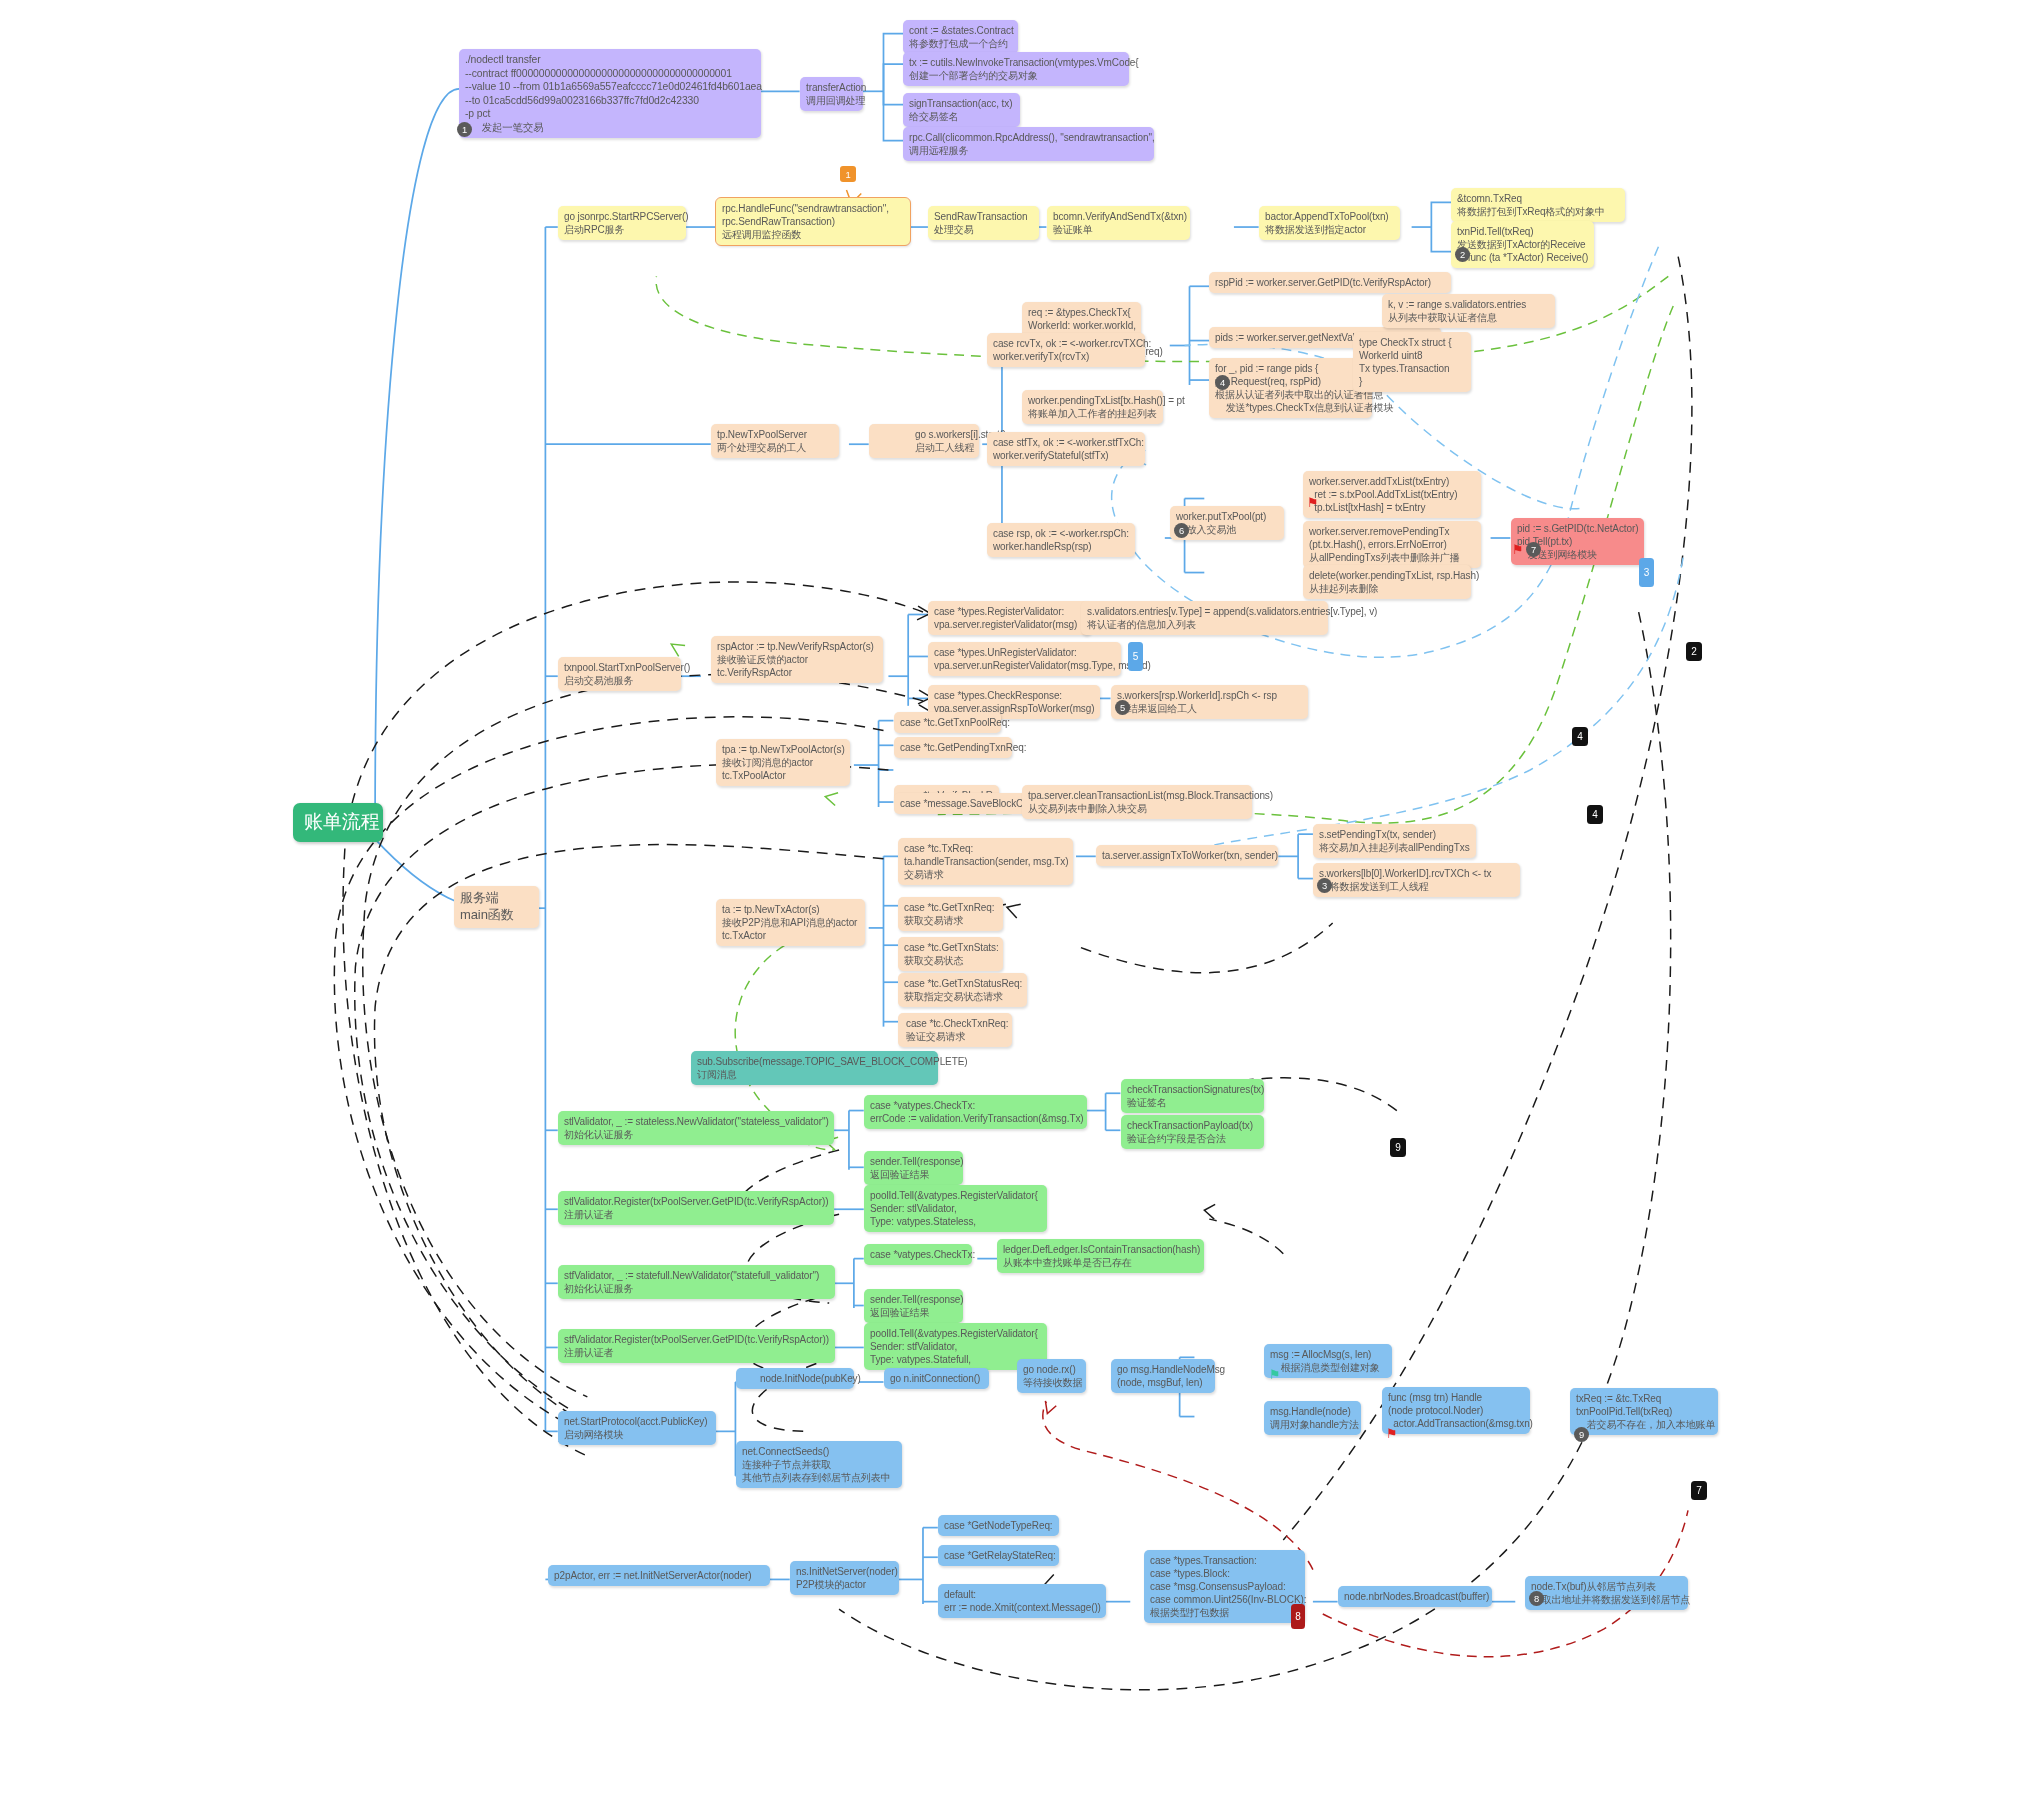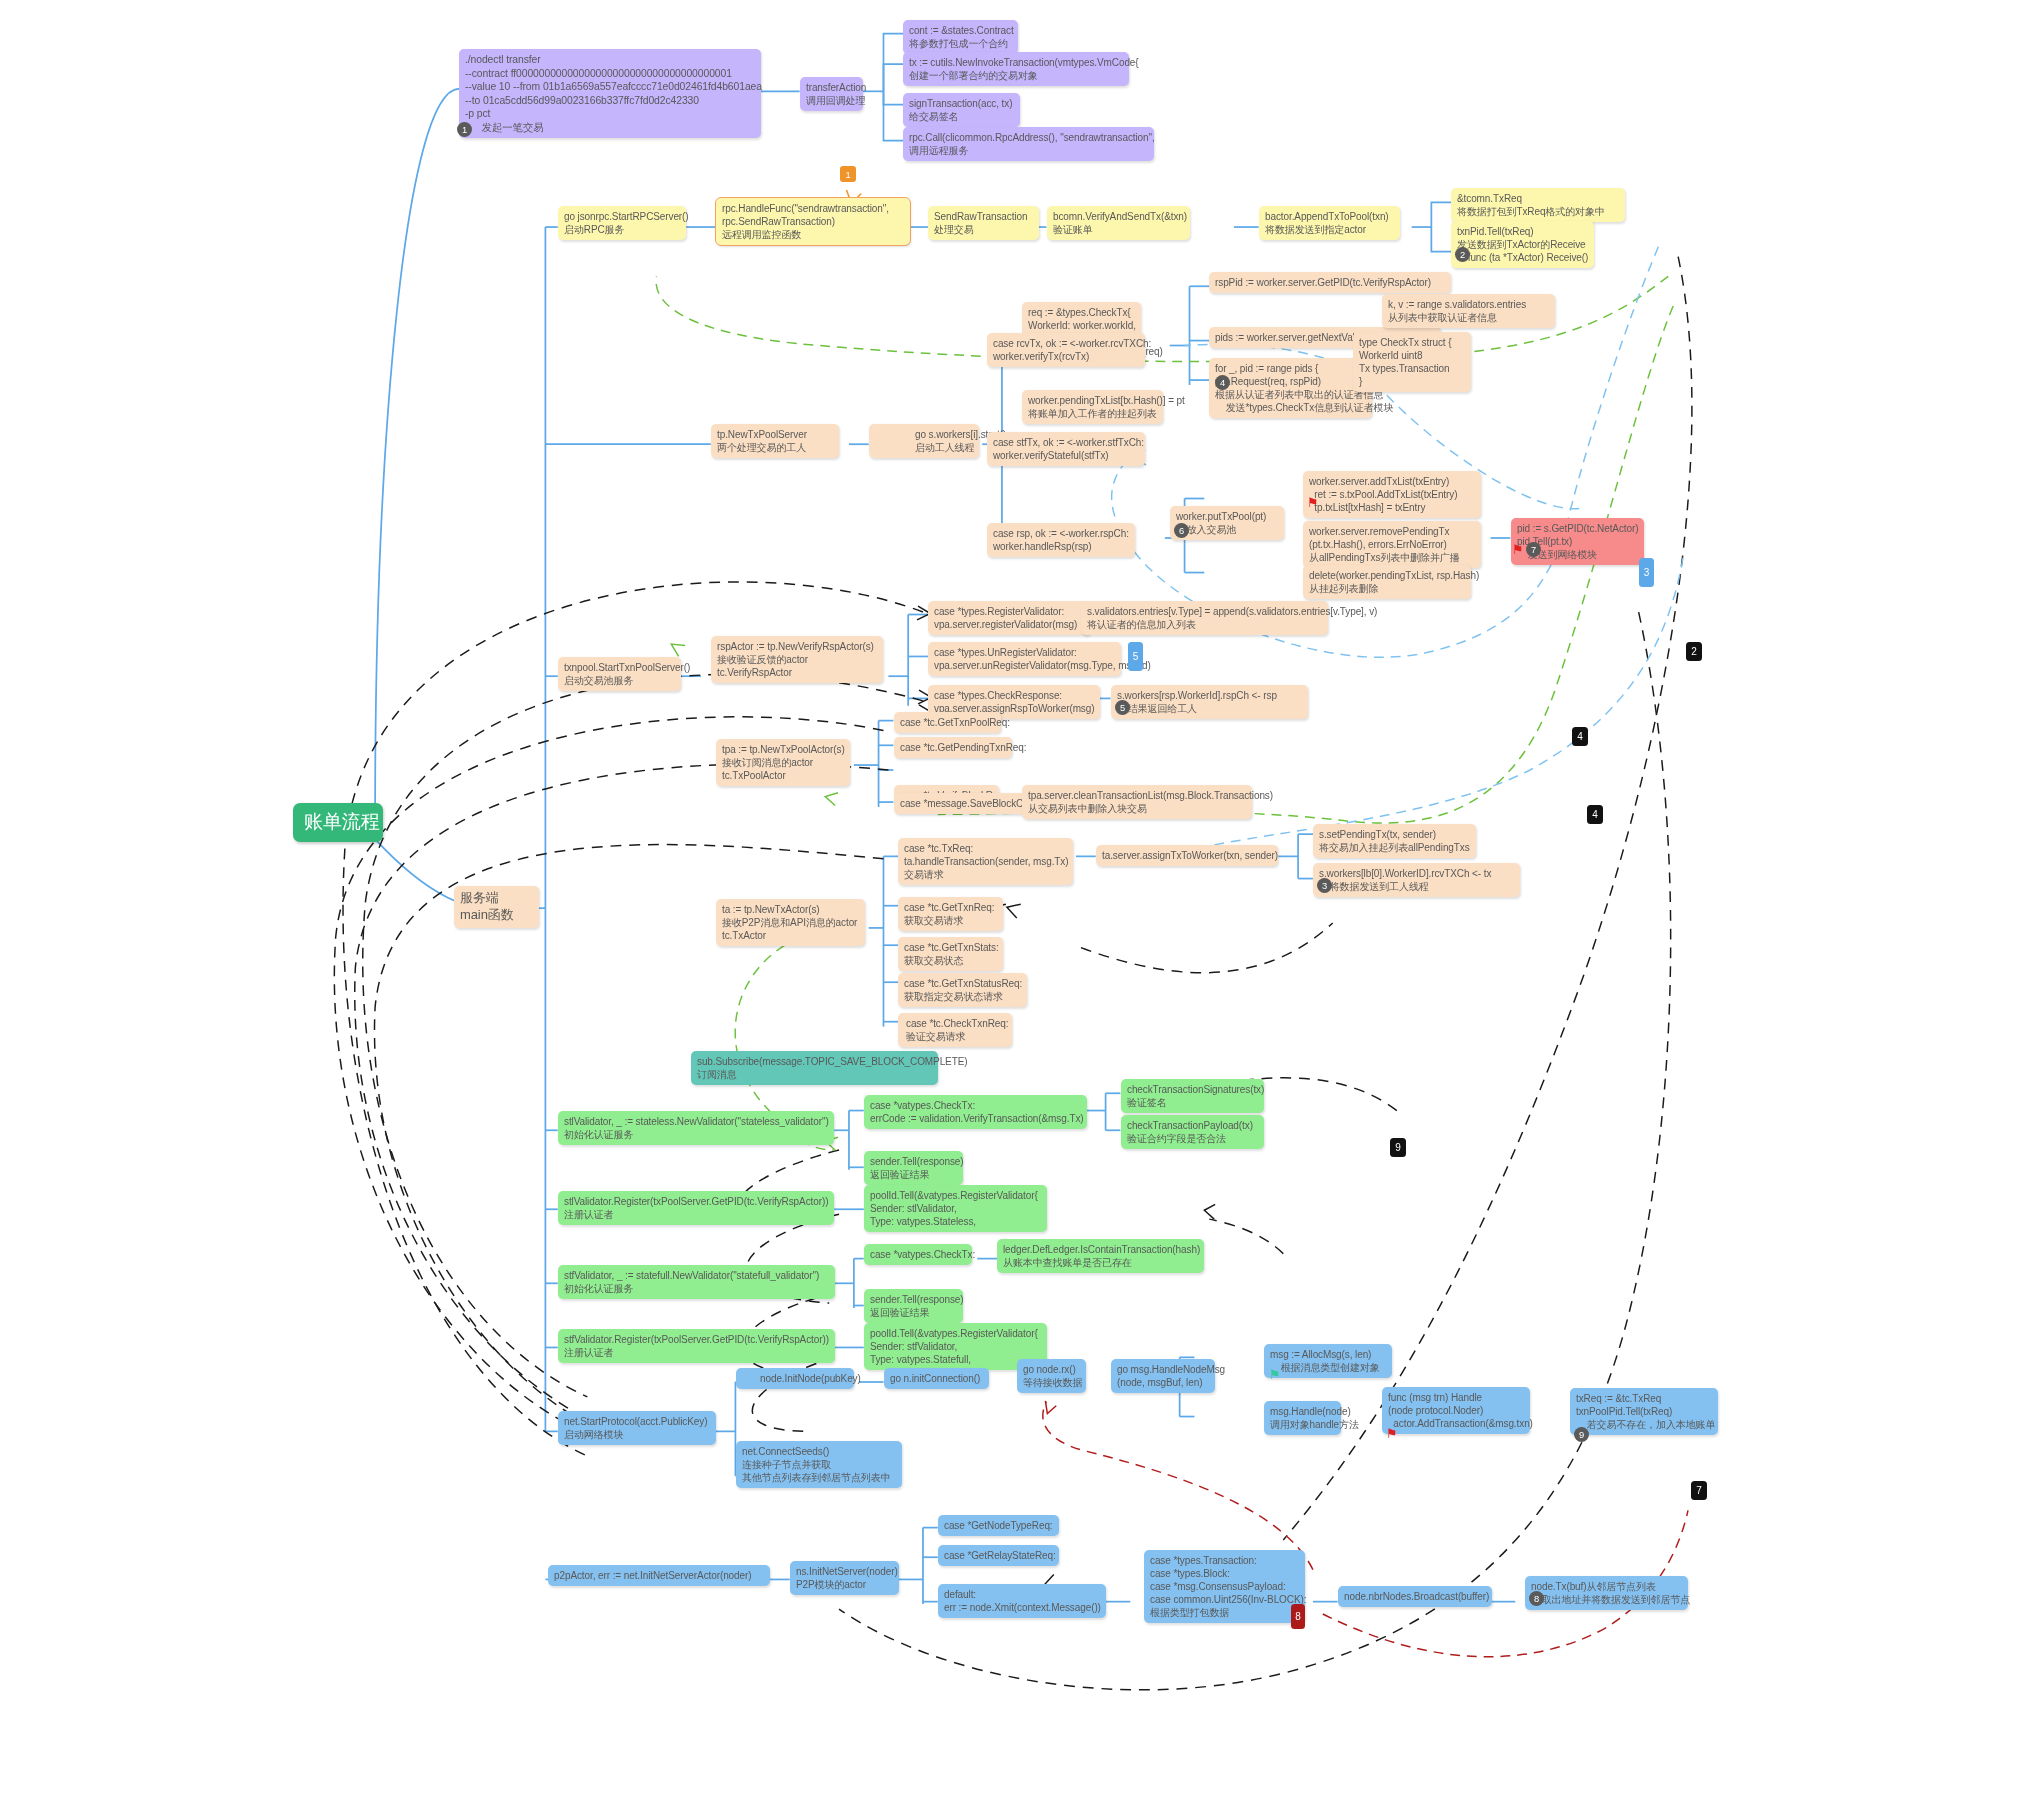--- a/index.html
+++ b/index.html
@@ -404,21 +404,21 @@
 启动网络模块</div>
   <div class="node blue" style="left:736px;top:1368px;width:118px;font-size:10px;padding-left:24px;">node.InitNode(pubKey)</div>
   <div class="node blue" style="left:884px;top:1368px;width:105px;font-size:10px;">go n.initConnection()</div>
   <div class="node blue" style="left:1017px;top:1359px;width:69px;font-size:10px;">go node.rx()
 等待接收数据</div>
   <div class="node blue" style="left:1111px;top:1359px;width:104px;font-size:10px;">go msg.HandleNodeMsg
 (node, msgBuf, len)</div>
   <div class="node blue" style="left:1264px;top:1344px;width:128px;font-size:10px;">msg := AllocMsg(s, len)
     根据消息类型创建对象</div>
   <span class="flag fgreen" style="left:1269px;top:1368px;">⚑</span>
-  <div class="node blue" style="left:1264px;top:1401px;width:77px;font-size:10px;">msg.Handle(node)
+  <div class="node blue" style="left:1264px;top:1401px;width:97px;font-size:10px;">msg.Handle(node)
 调用对象handle方法</div>
   <div class="node blue" style="left:1382px;top:1387px;width:148px;font-size:10px;">func (msg trn) Handle
 (node protocol.Noder)
   actor.AddTransaction(&amp;msg.txn)</div>
   <span class="flag fred" style="left:1386px;top:1427px;">⚑</span>
   <div class="node blue" style="left:1570px;top:1388px;width:148px;font-size:10px;">txReq := &amp;tc.TxReq
 txnPoolPid.Tell(txReq)
     若交易不存在，加入本地账单</div>
   <div class="badge" style="left:1574px;top:1427px;">9</div>
   <div class="node blue" style="left:736px;top:1441px;width:166px;font-size:10px;">net.ConnectSeeds()

